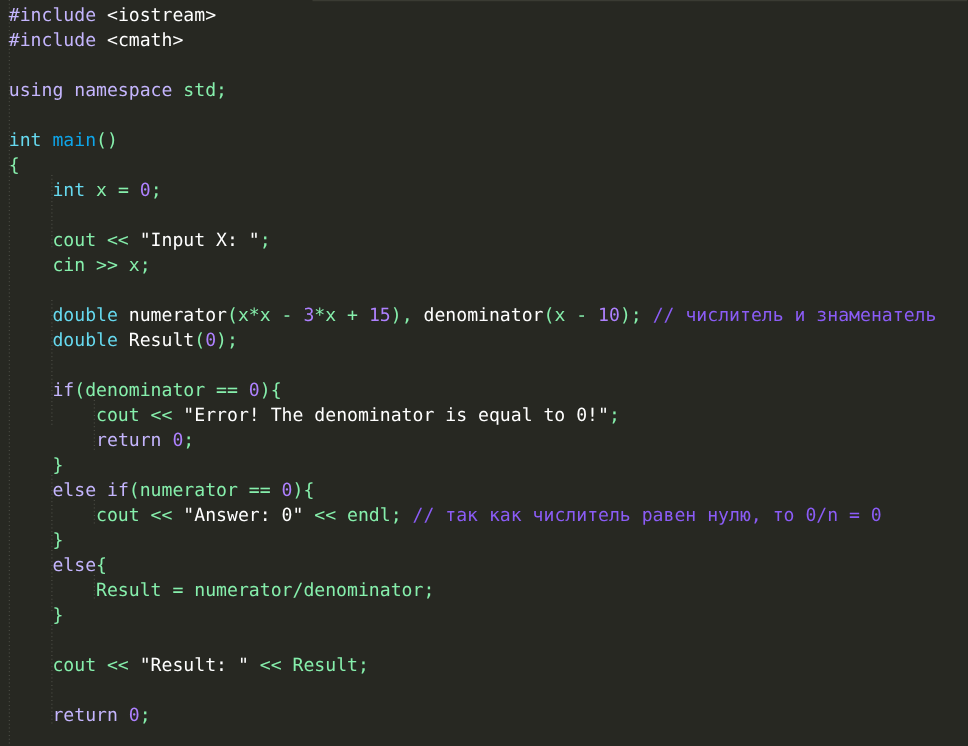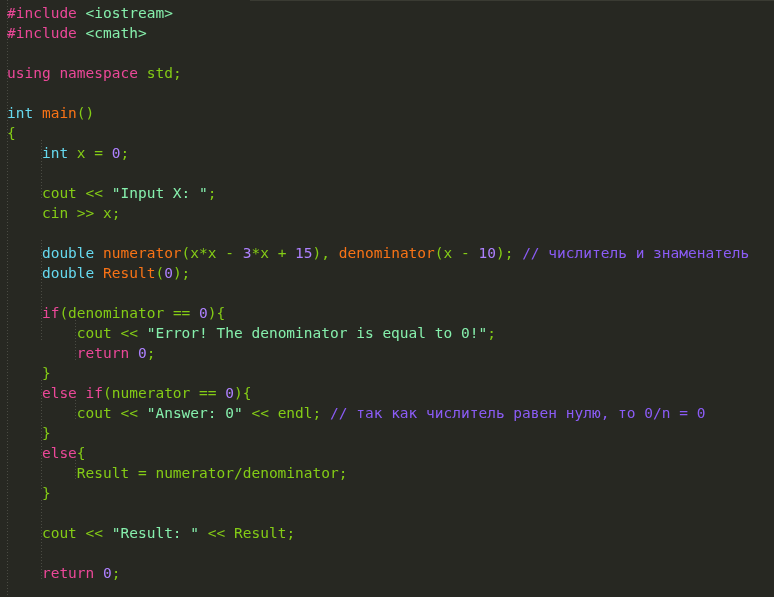--- a/index.html
+++ b/index.html
@@ -37,28 +37,28 @@
   .code {
     position: absolute;
     top: 0;
     left: 0;
     padding: 3px 0 0 7px;
     white-space: pre;
     color: #f8f8f2;
   }
   .line { height: 20px; white-space: pre; }
 
-  .kw    { color: #ec4899; }            
+  .kw    { color: #c4b5fd; }            
   .type  { color: #66d9ef; }  
-  .fn    { color: #f97316; }            
-  .var   { color: #f97316; }            
-  .str   { color: #86efac; }            
+  .fn    { color: #0ea5e9; }            
+  .var   { color: #ffffff; }            
+  .str   { color: #ffffff; }            
   .num   { color: #ae81ff; }            
   .cmt   { color: #8b5cf6; }            
-  .pl    { color: #84cc16; }            
+  .pl    { color: #86efac; }            
 </style>
 </head>
 <body>
 
 <div id="editor">
   <div class="top-rule"></div>
   <div id="guides">
       <div class="guide" style="left: 7px; top: 0px; height: 597px;"></div>
       <div class="guide" style="left: 41px; top: 140px; height: 60px;"></div>
       <div class="guide" style="left: 41px; top: 240px; height: 100px;"></div>

